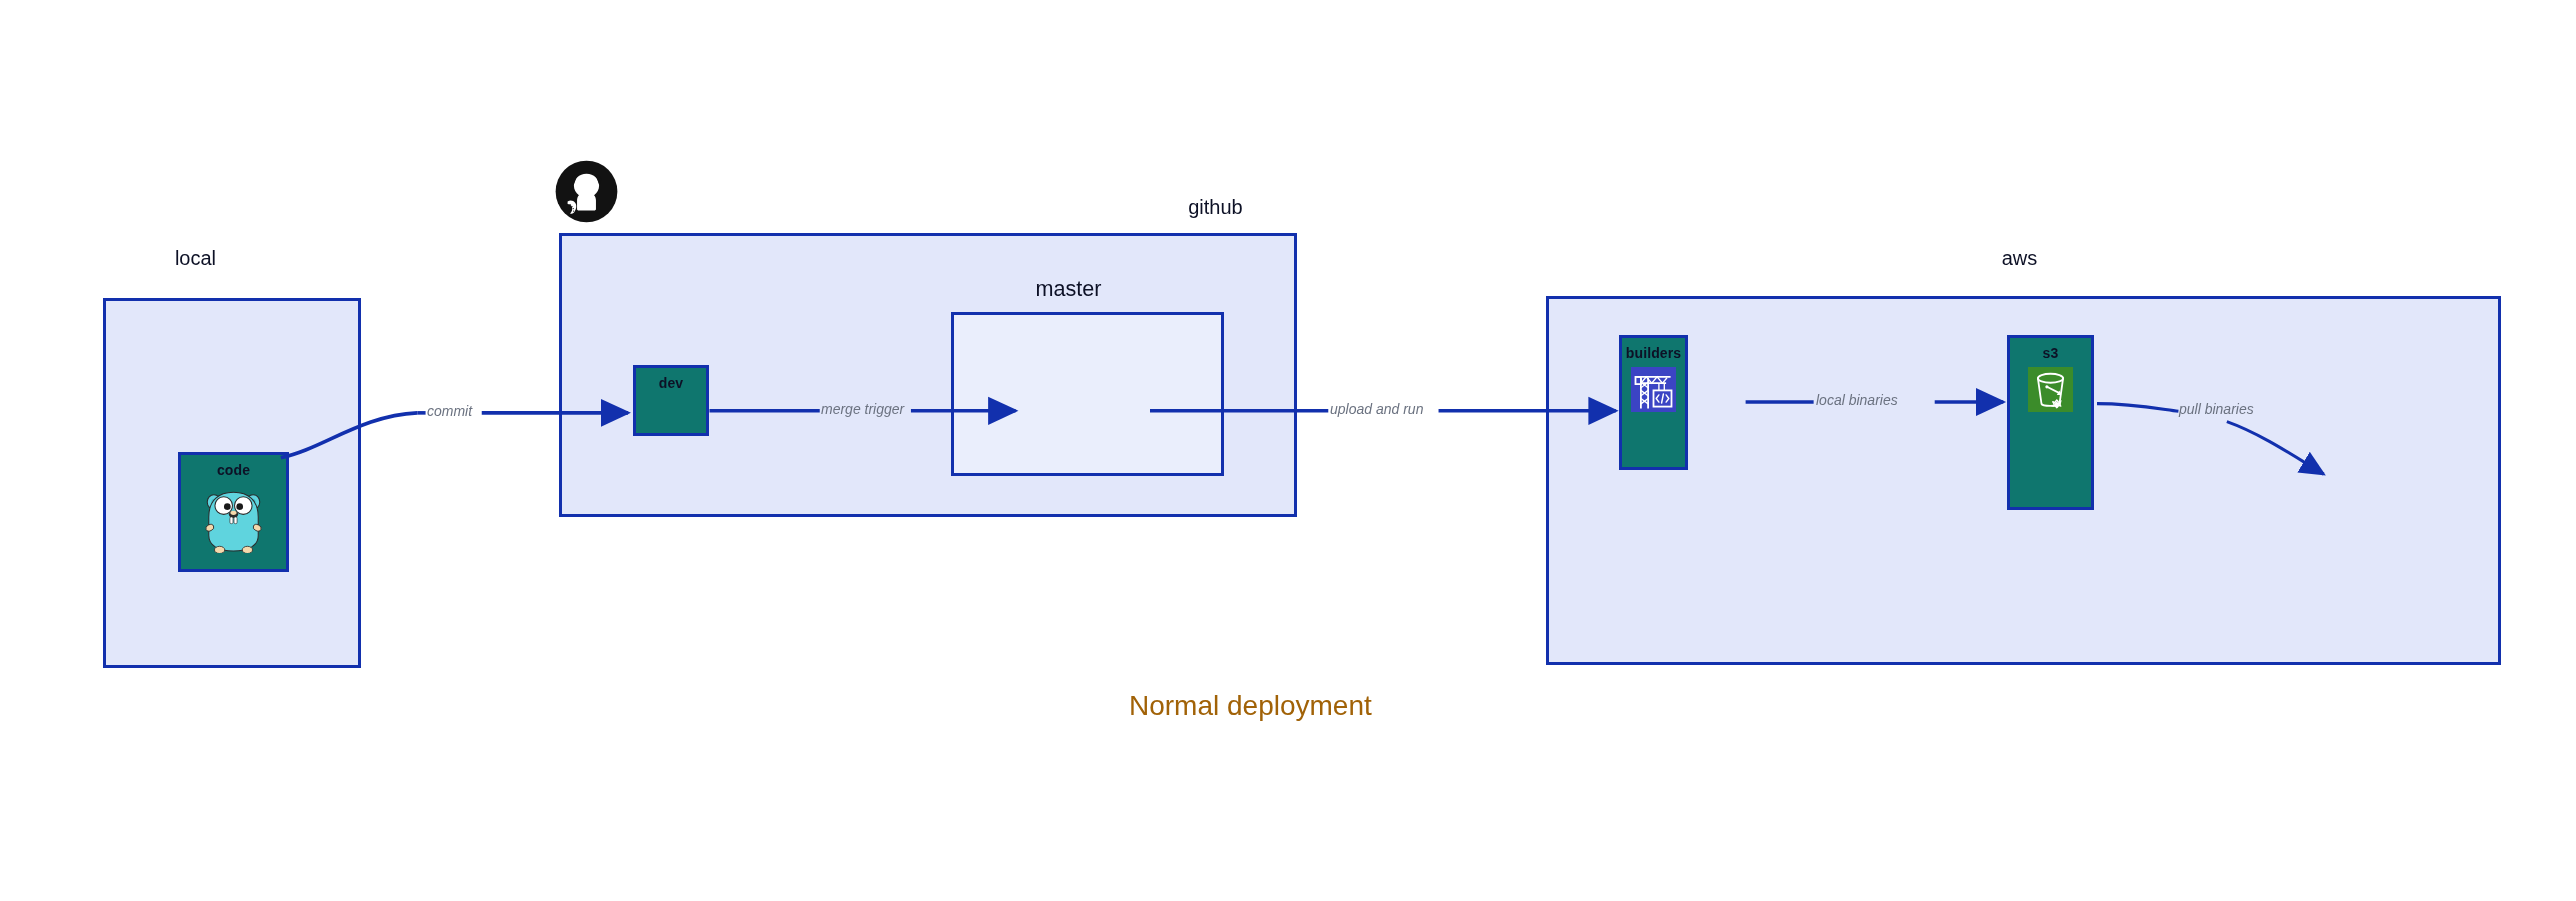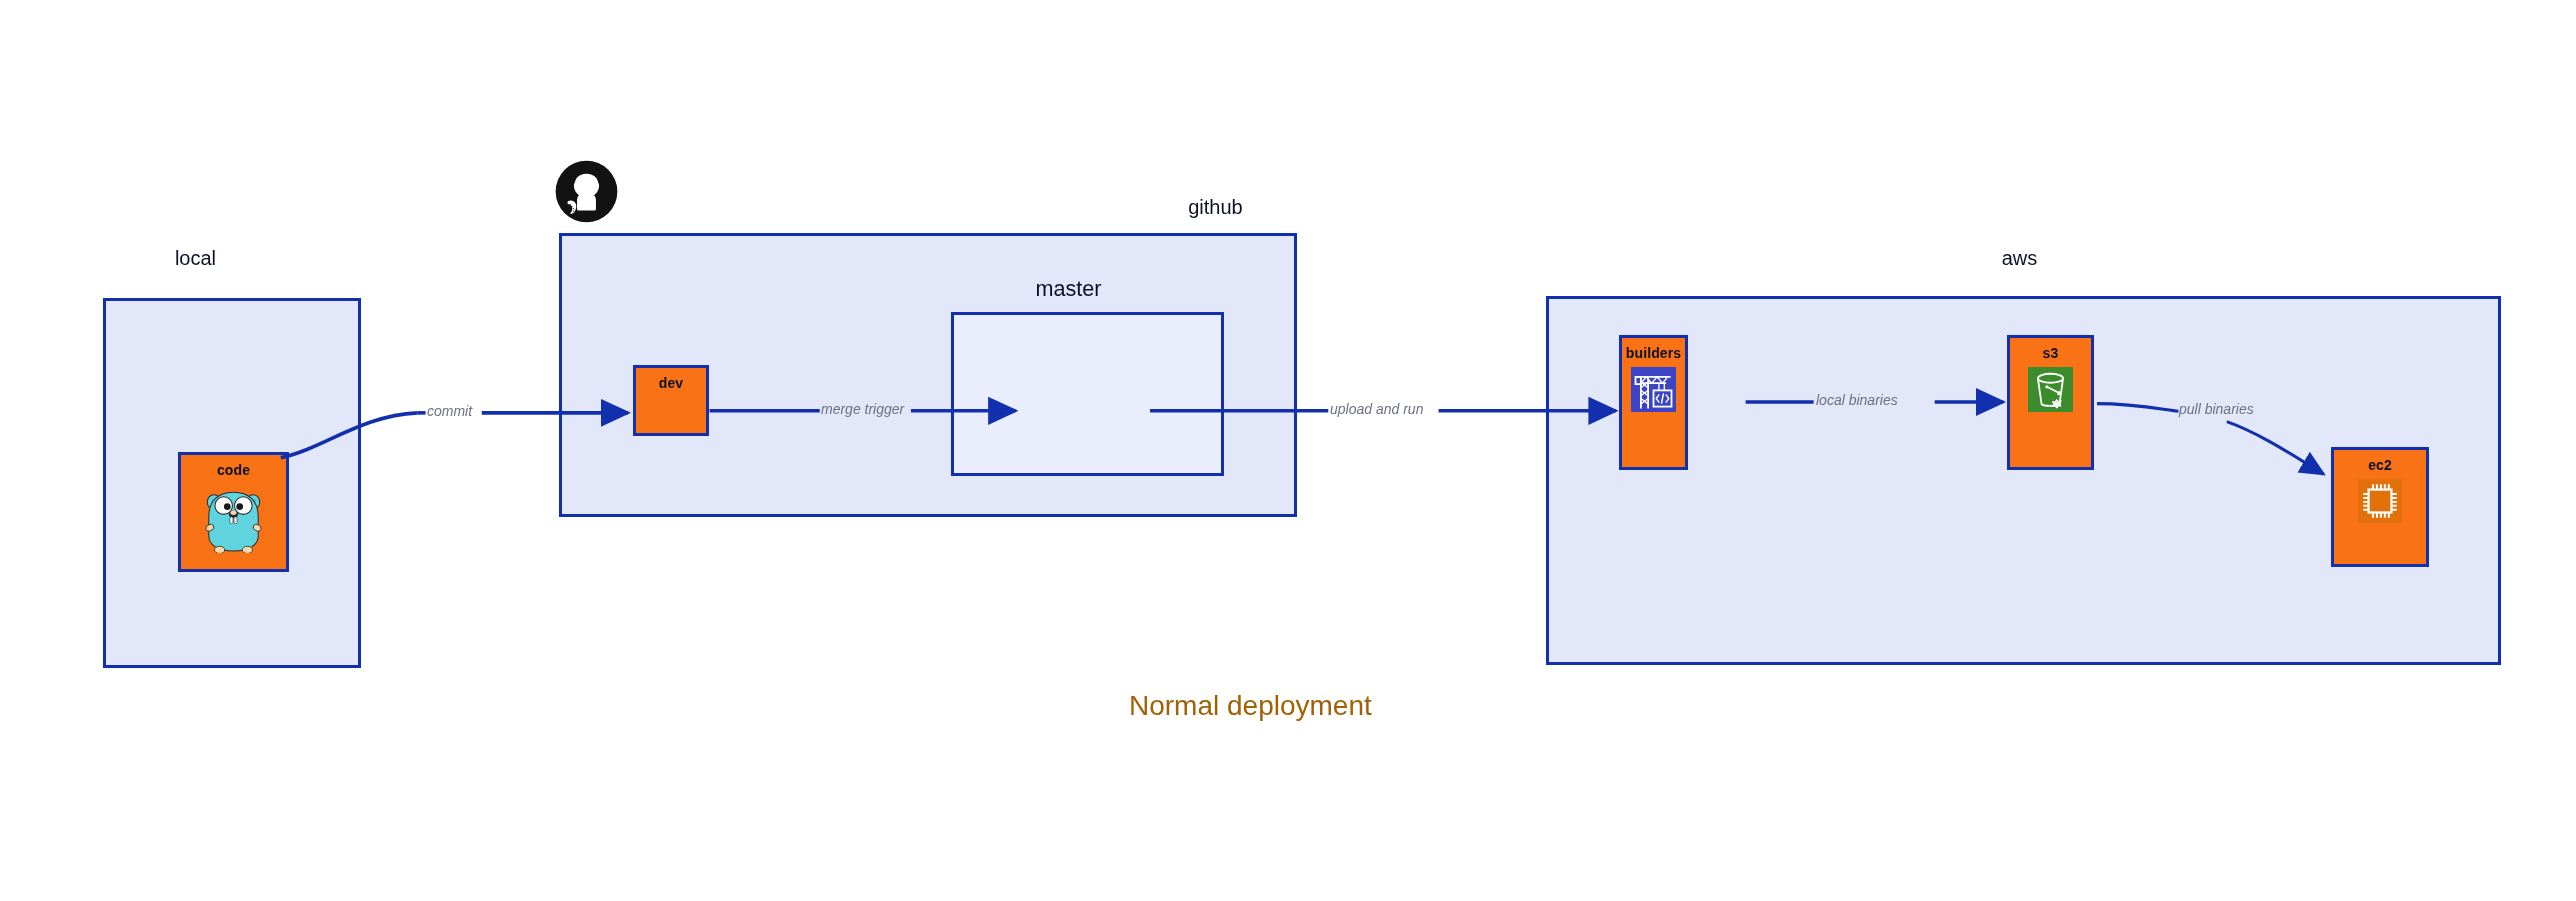--- a/index.html
+++ b/index.html
@@ -52,21 +52,21 @@
     position: absolute;
     box-sizing: border-box;
     border: 3.1px solid #1230ad;
     background: #eaeefc;
     z-index: 3;
     display: flex;
     flex-direction: column;
     align-items: center;
   }
   .node.light {
-    background: #f97316;
+    background: #0f766e;
     text-align: right;
   }
 
   
   .zone-label {
     position: absolute;
     color: #0d1126;
     font-weight: 400;
     white-space: nowrap;
     z-index: 4;
@@ -240,21 +240,21 @@
         <path d="M22,36 L34,22 L46,36 L58,22 L70,36 L80,24" stroke="#ffffff" stroke-width="3" fill="none"></path>
 
         <path d="M62,36 L62,52 M74,36 L74,52" stroke="#ffffff" stroke-width="3" fill="none"></path>
 
         <rect x="50" y="52" width="40" height="36" fill="none" stroke="#ffffff" stroke-width="4"></rect>
         <path d="M62,62 L56,70 L62,78 M78,62 L84,70 L78,78 M72,60 L68,80" stroke="#ffffff" stroke-width="3.2" fill="none" stroke-linecap="round" stroke-linejoin="round"></path>
       </svg>
     </div>
   </div>
 
-  <div class="node light" style="left:2007px; top:335px; width:87px; height:135px;">
+  <div class="node light" style="left:2007px; top:335px; width:87px; height:175px;">
     <div class="node-label">s3</div>
     <div class="icon-tile">
       <svg width="45" height="45" viewBox="0 0 100 100" xmlns="http://www.w3.org/2000/svg">
         <rect x="0" y="0" width="100" height="100" fill="#3b8c2a"></rect>
 
         <ellipse cx="50" cy="25" rx="28" ry="10" fill="none" stroke="#ffffff" stroke-width="4"></ellipse>
         <path d="M22,25 L30,82 C32,88 68,88 70,82 L78,25" fill="none" stroke="#ffffff" stroke-width="4" stroke-linecap="round"></path>
 
         <path d="M42,44 L70,58" stroke="#ffffff" stroke-width="4" stroke-linecap="round"></path>
         <circle cx="42" cy="44" r="3.5" fill="#ffffff"></circle>
@@ -263,35 +263,20 @@
         <g stroke="#ffffff" stroke-width="3.4" stroke-linecap="round">
           <path d="M64,74 L64,90 M56,78 L72,86 M72,78 L56,86"></path>
           <path d="M61,77 L64,74 L67,77 M61,87 L64,90 L67,87"></path>
           <path d="M57.5,81.5 L56,78 L59.5,78.8 M68.5,85 L72,86 L71,82.4"></path>
           <path d="M68.5,81 L72,78 L71,81.8 M57,85 L56,86 L59.5,85.6"></path>
         </g>
       </svg>
     </div>
   </div>
 
-  <div class="node light" style="left:2331px; top:447px; width:98px; height:120px;">
-    <div class="node-label">ec2</div>
-    <div class="icon-tile">
-      <svg width="44" height="44" viewBox="0 0 100 100" xmlns="http://www.w3.org/2000/svg">
-        <rect x="0" y="0" width="100" height="100" fill="#e2710c"></rect>
-        <rect x="24" y="24" width="52" height="52" fill="none" stroke="#ffffff" stroke-width="5"></rect>
-        <g stroke="#ffffff" stroke-width="4.5" stroke-linecap="butt">
-          <path d="M34,24 L34,12 M43,24 L43,12 M52,24 L52,12 M61,24 L61,12 M70,24 L70,12"></path>
-          <path d="M34,76 L34,88 M43,76 L43,88 M52,76 L52,88 M61,76 L61,88 M70,76 L70,88"></path>
-          <path d="M24,34 L12,34 M24,43 L12,43 M24,52 L12,52 M24,61 L12,61 M24,70 L12,70"></path>
-          <path d="M76,34 L88,34 M76,43 L88,43 M76,52 L88,52 M76,61 L88,61 M76,70 L88,70"></path>
-        </g>
-      </svg>
-    </div>
-  </div>
 
   <div class="edge-label" style="left:427px; top:403px;">commit</div>
 
   <div class="edge-label" style="left:821px; top:401px;">merge trigger</div>
 
   <div class="edge-label" style="left:1330px; top:401px;">upload and run</div>
 
   <div class="edge-label" style="left:1816px; top:392px;">local binaries</div>
 
   <div class="edge-label" style="left:2179px; top:401px;">pull binaries</div>

